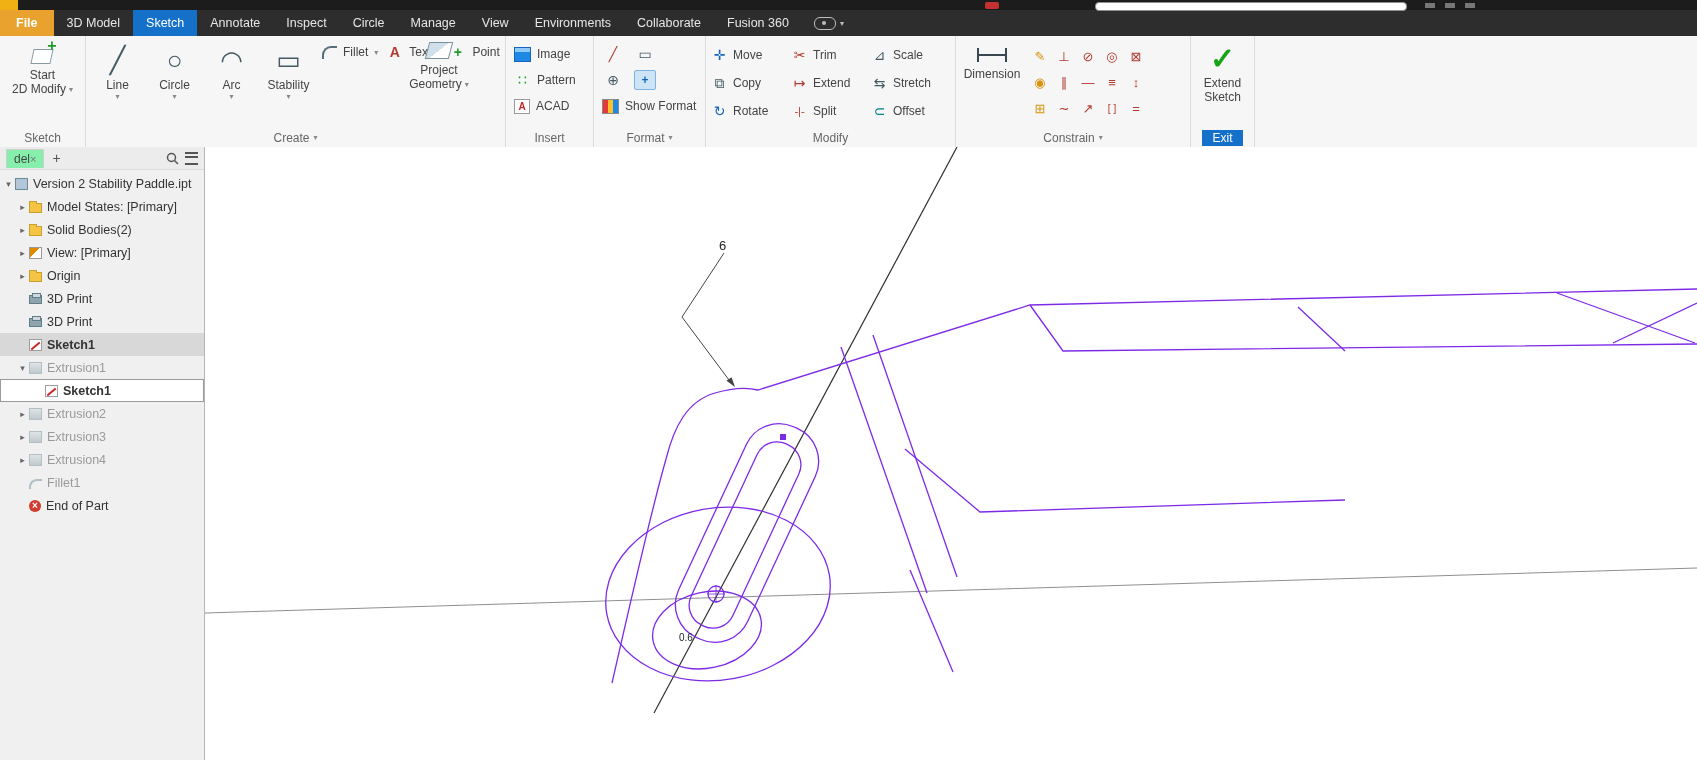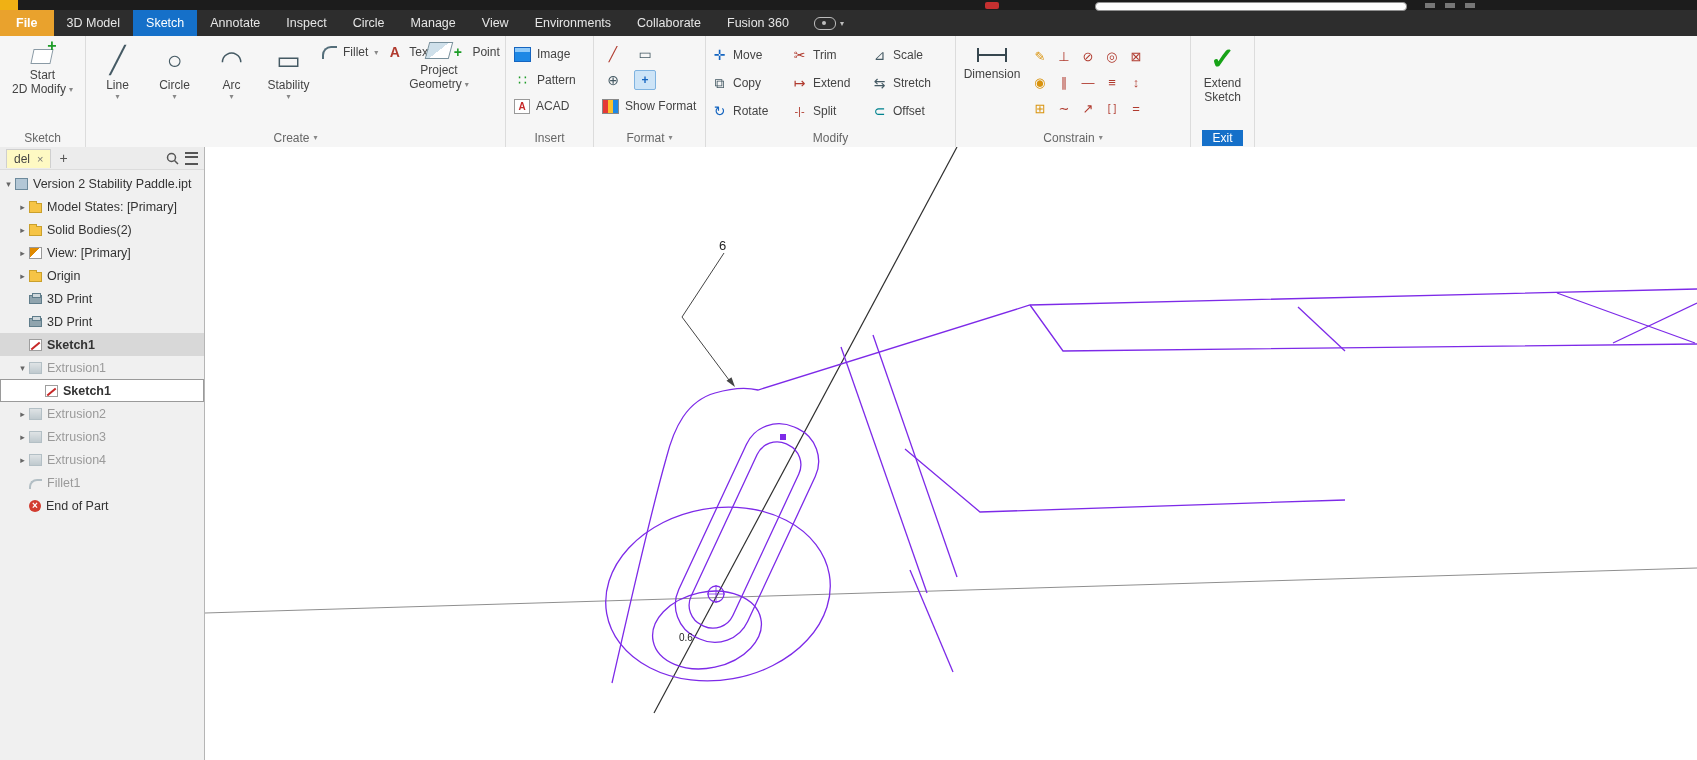--- a/index.html
+++ b/index.html
@@ -79,21 +79,21 @@
   .cgrid{display:grid;grid-template-columns:repeat(5,24px);grid-auto-rows:26px;padding-top:4px;margin-left:4px;}
   .cbtn{display:flex;align-items:center;justify-content:center;font-size:13px;}
   .ic-check{color:#17a317;font-size:30px;font-weight:bold;line-height:34px;}
 
   
   .workspace{position:absolute;top:147px;left:0;right:0;bottom:0;display:flex;}
   .browser{width:205px;flex:none;background:#f0f0f0;border-right:1px solid #b5b5b5;
        display:flex;flex-direction:column;box-sizing:border-box;}
   .bheader{height:22px;display:flex;align-items:center;gap:6px;padding:0 6px;background:#ececec;
        border-bottom:1px solid #dcdcdc;}
-  .btab{display:flex;align-items:center;gap:7px;background:#fef9c3;border:1px solid #cfcfcf;
+  .btab{display:flex;align-items:center;background:#86efac;border:1px solid #cfcfcf;
        border-bottom:none;height:18px;padding:0 7px;font-size:12px;color:#444;}
   .btab .x{color:#777;font-size:11px;}
   .bplus{font-size:14px;color:#555;padding:0 2px;}
   .bspace{flex:1;}
   .ham{width:13px;height:9px;border-top:2px solid #555;border-bottom:2px solid #555;position:relative;}
   .ham::after{content:"";position:absolute;left:0;right:0;top:2.5px;height:2px;background:#555;}
 
   .tree{flex:1;padding-top:2px;overflow:hidden;}
   .trow{height:23px;display:flex;align-items:center;padding-left:3px;font-size:12.5px;color:#333;}
   .trow.sel{background:#d8d8d8;}

